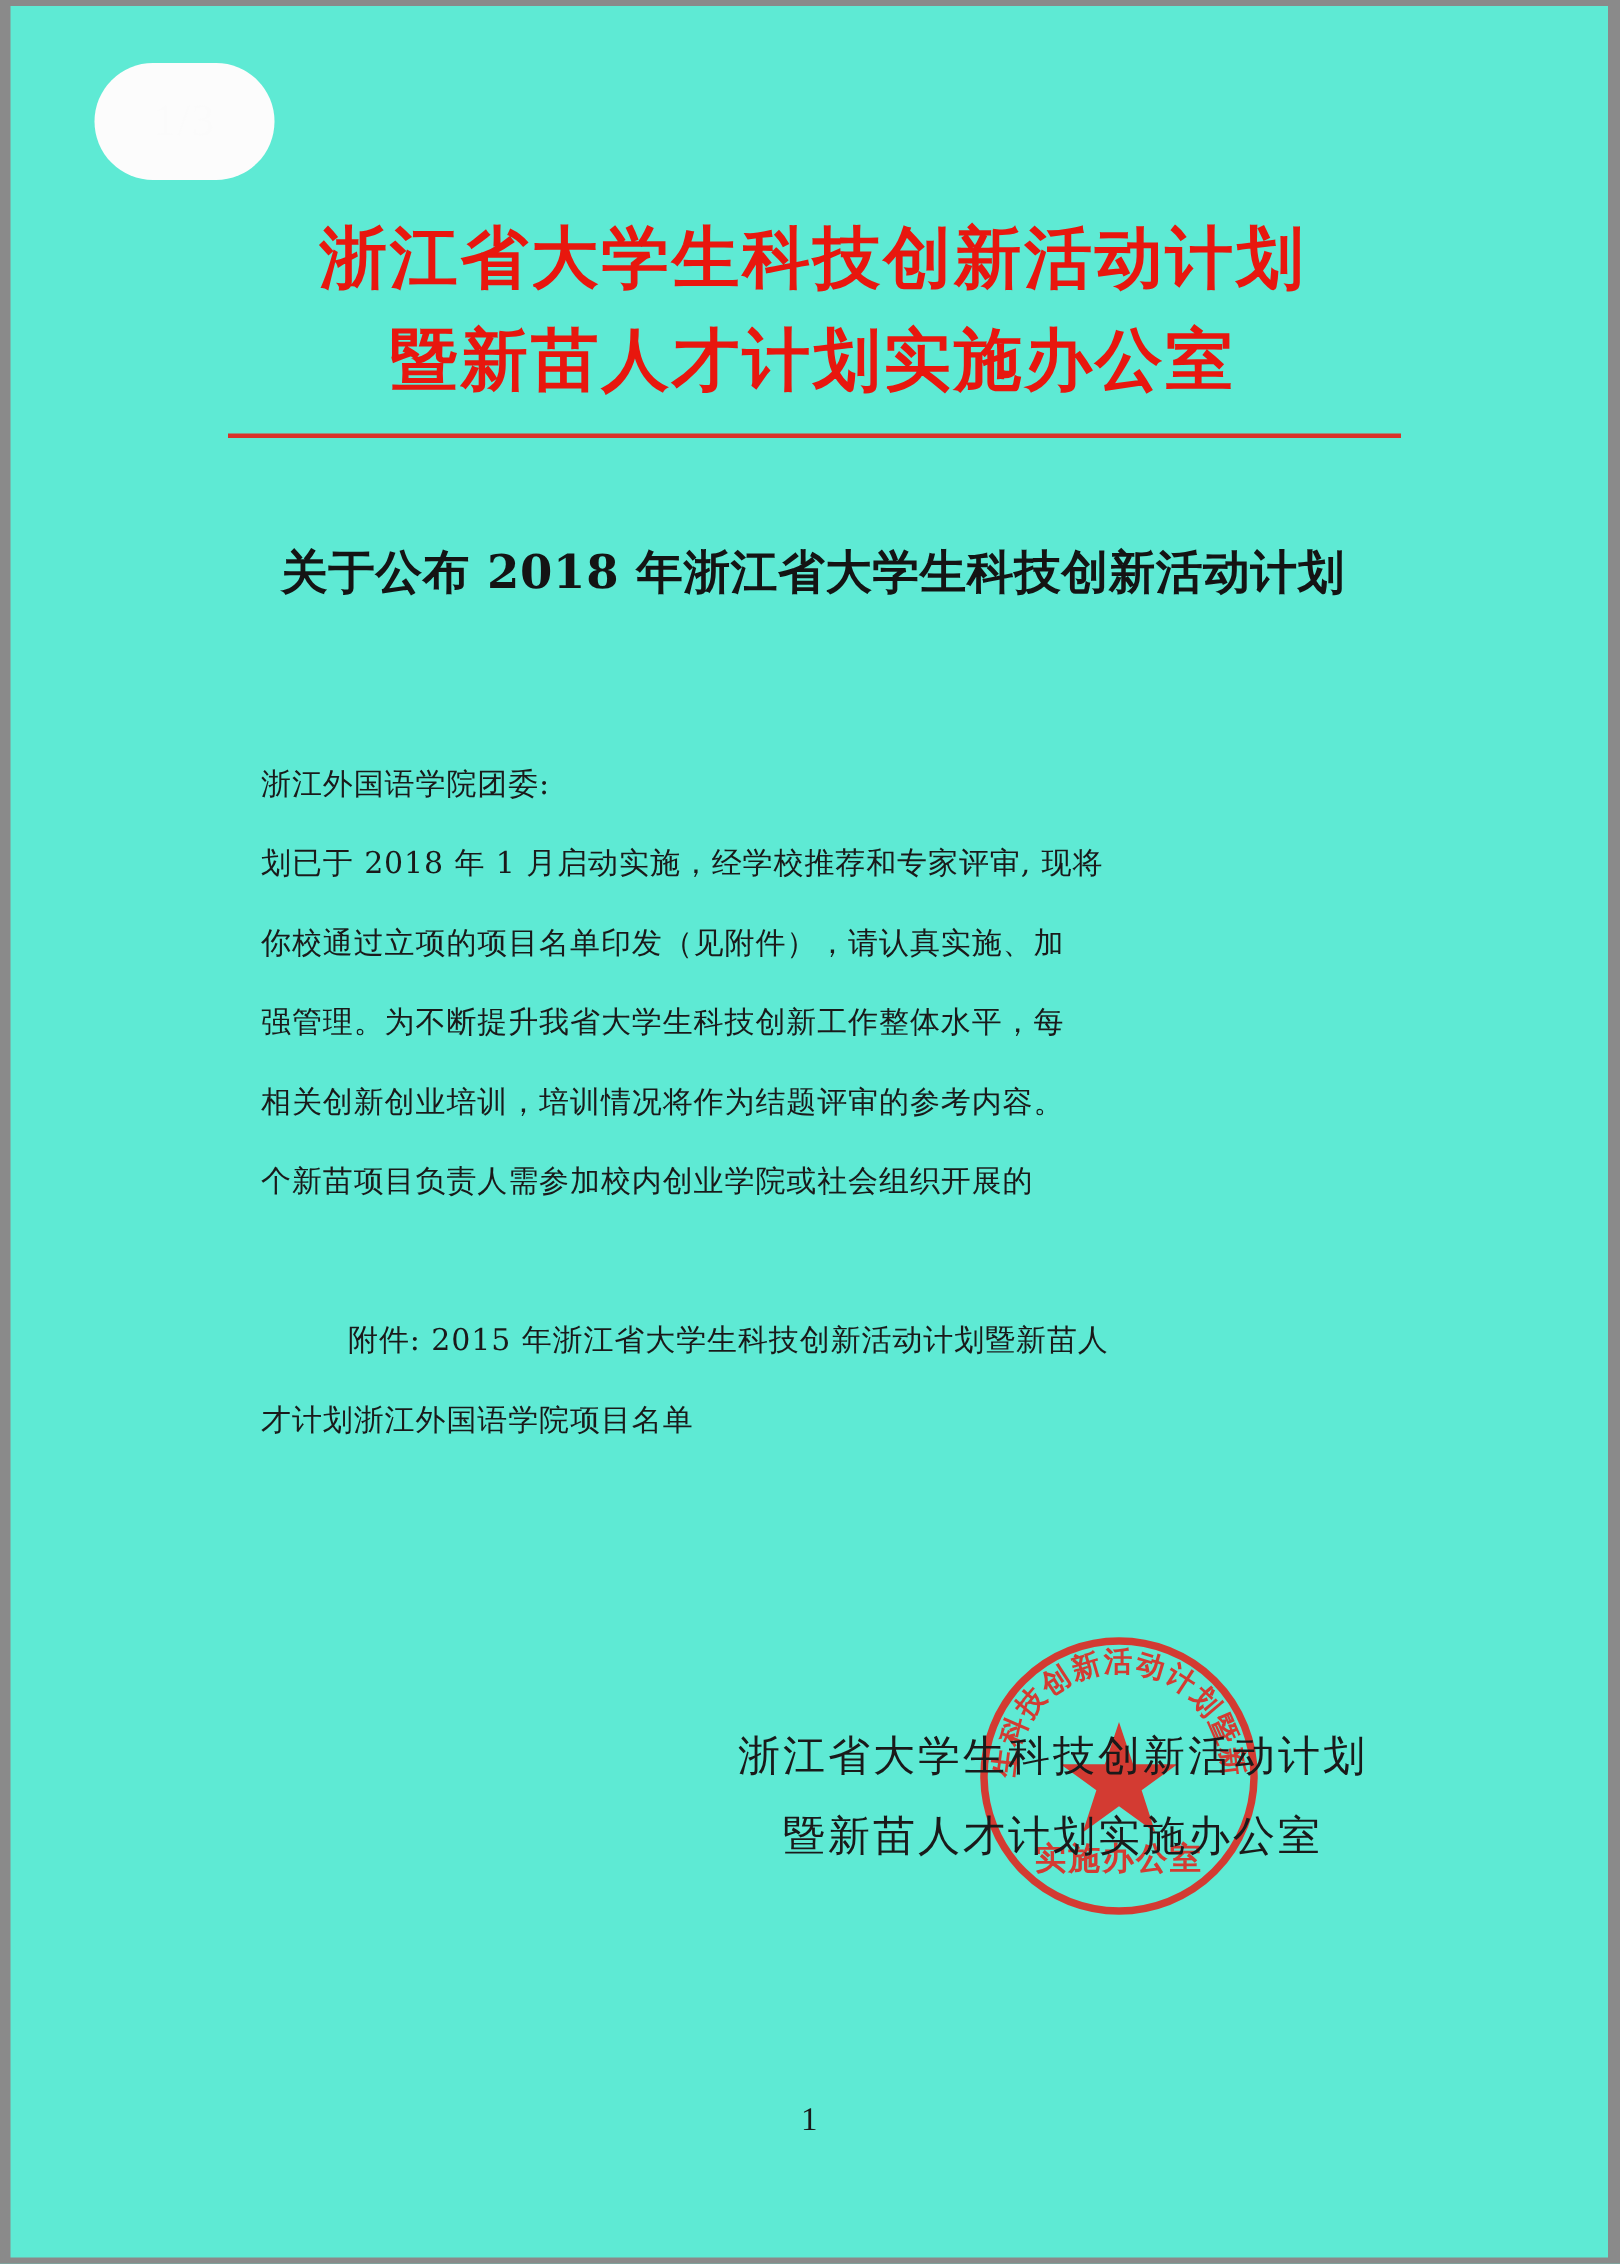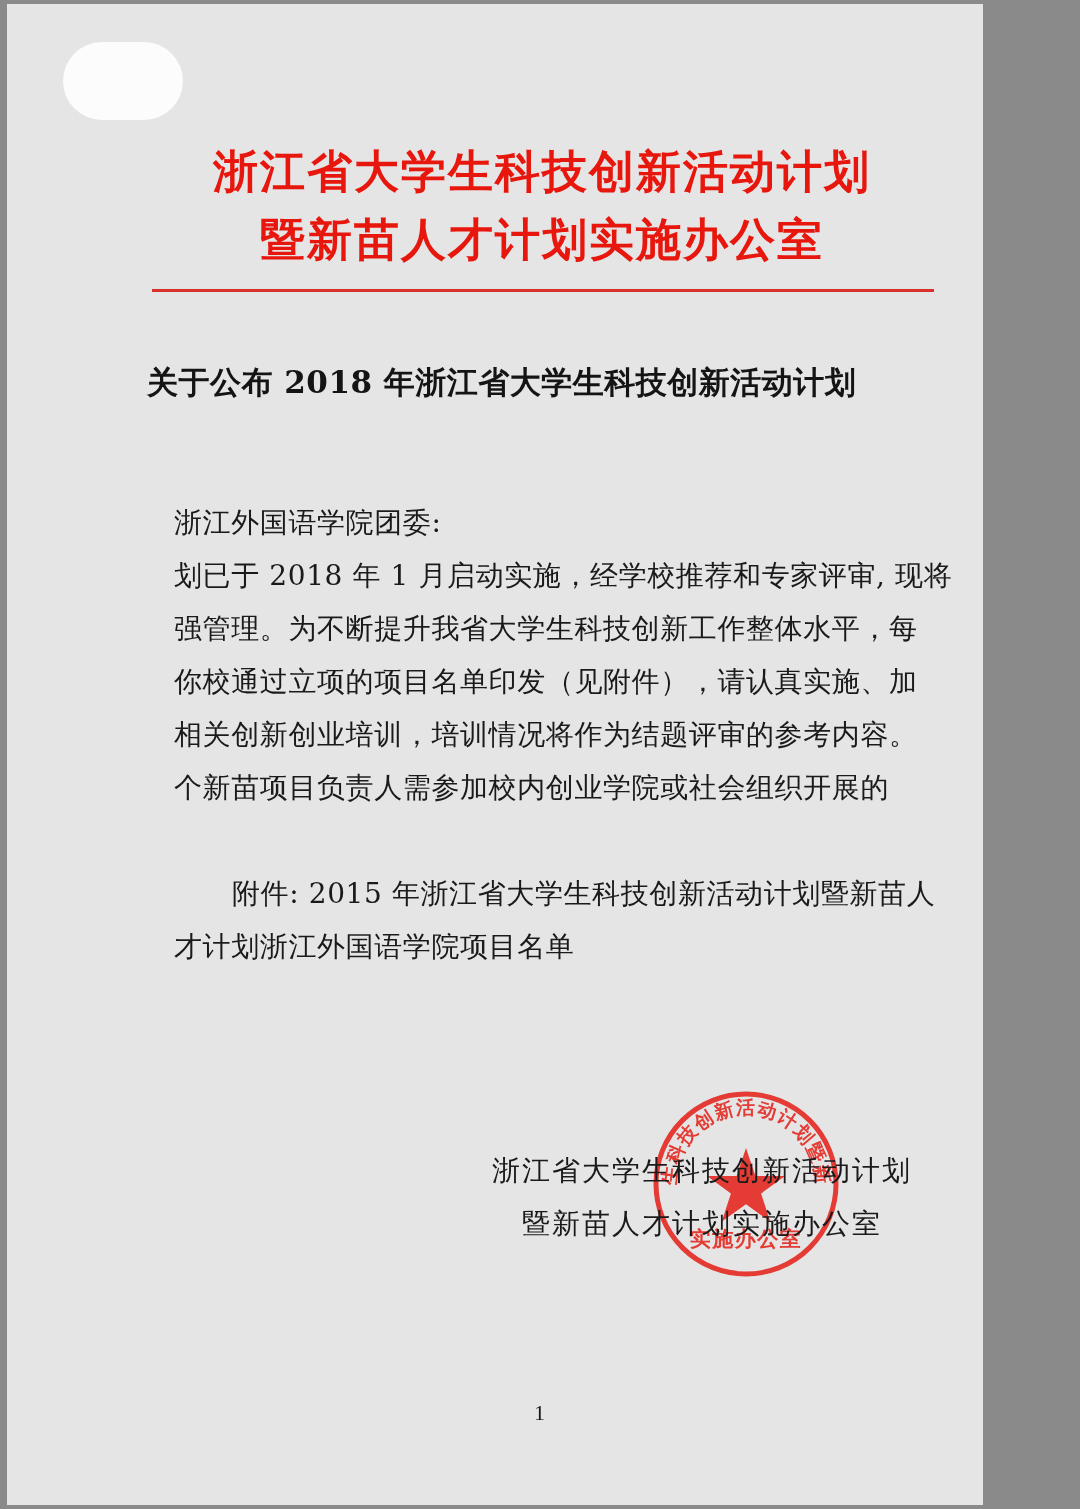--- a/index.html
+++ b/index.html
@@ -12,23 +12,23 @@
     height: 1509px;
     overflow: hidden;
     font-family: "Liberation Serif", "DejaVu Serif", serif;
   }
 
   
   #page {
     position: absolute;
     left: 7px;
     top: 4px;
-    width: 976px;
+    width: 1065px;
     height: 1501px;
-    background: #e5e5e5;
+    background: #5eead4;
     overflow: hidden;
   }
 
   
   #corner-badge {
     position: absolute;
     left: 56px;
     top: 38px;
     width: 120px;
     height: 78px;
@@ -67,20 +67,21 @@
     height: 3px;
     background: #d8322a;
   }
 
   
   #doc-title {
     position: absolute;
     left: 140px;
     top: 350px;
     width: 790px;
+    text-align: center;
   }
   #doc-title .dt-line {
     color: #141414;
     font-family: "DejaVu Serif", "Liberation Serif", serif;
     font-weight: bold;
     font-size: 31px;
     line-height: 57px;
     letter-spacing: 0.5px;
     white-space: nowrap;
   }
@@ -88,21 +89,21 @@
   
   #body-block {
     position: absolute;
     left: 167px;
     top: 492px;
     width: 766px;
   }
   .body-line {
     color: #1a1a1a;
     font-family: "DejaVu Serif", "Liberation Serif", serif;
-    font-size: 28px;
+    font-size: 20px;
     line-height: 53px;
     letter-spacing: 0.6px;
     white-space: pre;
   }
   .indent2 { padding-left: 58px; }
   .gap-block { height: 53px; }
 
   
   #signature {
     position: absolute;
@@ -162,22 +163,22 @@
 
   <div id="doc-title">
     <div class="dt-line">关于公布 2018 年浙江省大学生科技创新活动计划</div>
   </div>
 
   <div id="body-block">
 
     <div class="body-line">浙江外国语学院团委:</div>
 
     <div class="body-line">划已于 2018 年 1 月启动实施，经学校推荐和专家评审, 现将</div>
+    <div class="body-line">你校通过立项的项目名单印发（见附件），请认真实施、加</div>
     <div class="body-line">强管理。为不断提升我省大学生科技创新工作整体水平，每</div>
-    <div class="body-line">你校通过立项的项目名单印发（见附件），请认真实施、加</div>
     <div class="body-line">相关创新创业培训，培训情况将作为结题评审的参考内容。</div>
     <div class="body-line">个新苗项目负责人需参加校内创业学院或社会组织开展的</div>
 
     <div class="gap-block"></div>
 
     <div class="body-line indent2">附件: 2015 年浙江省大学生科技创新活动计划暨新苗人</div>
     <div class="body-line">才计划浙江外国语学院项目名单</div>
   </div>
 
   <div id="seal">

